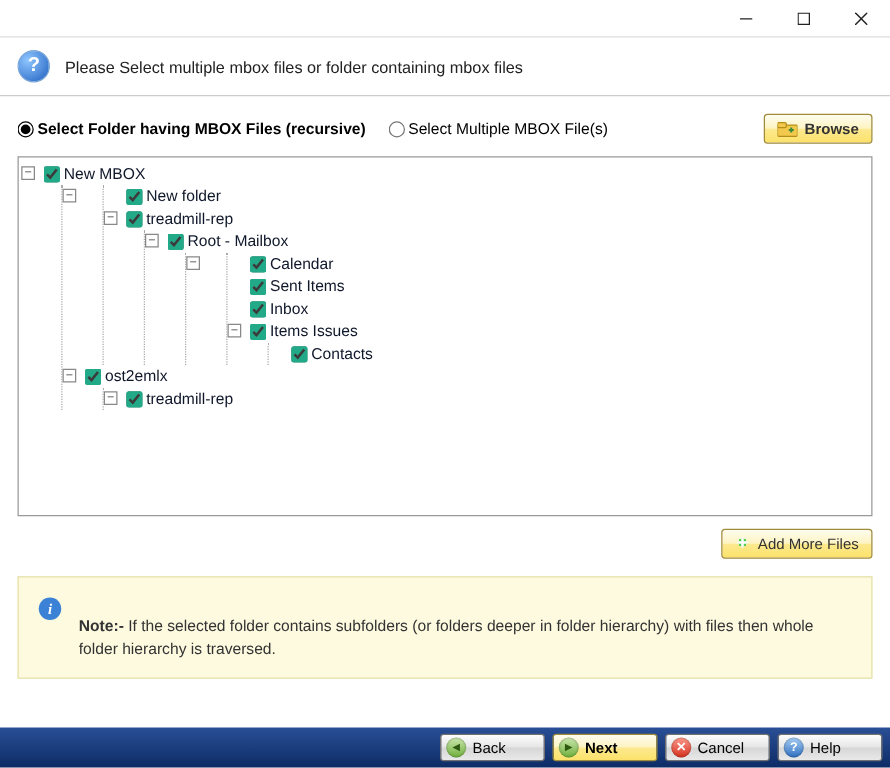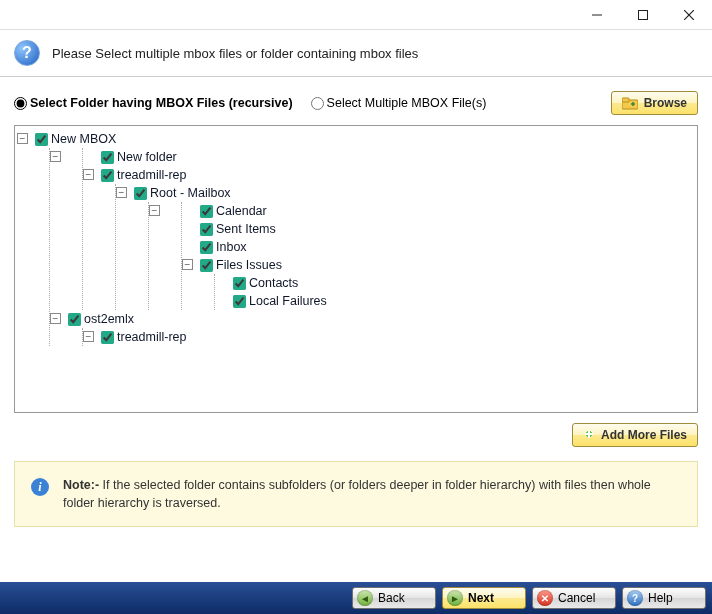--- a/index.html
+++ b/index.html
@@ -56,21 +56,21 @@
   .addrow { display: flex; justify-content: flex-end; padding: 10px 0; }
 
   .plusico { display:inline-block; width:12px; height:12px; background: radial-gradient(circle,#5c5 40%,transparent 41%); position:relative;}
   .plusico::before,.plusico::after{content:'';position:absolute;background:#fff;}
   .plusico::before{left:5px;top:2px;width:2px;height:8px;}
   .plusico::after{left:2px;top:5px;width:8px;height:2px;}
 
   
   .note-box { background: #fdfadf; border: 1px solid #e5e0a8; padding: 14px 16px; display: flex; gap: 14px; align-items: flex-start; margin-top: 4px; }
   .info-ico { width: 18px; height: 18px; min-width: 18px; border-radius: 50%; background: #3b82d6; color: #fff; font-style: italic; font-weight: bold; font-family: Georgia, serif; display: flex; align-items: center; justify-content: center; font-size: 12px; margin-top: 2px;}
-  .note-text { font-size: 12.5px; color: #333; line-height: 1.45; }
+  .note-text { font-size: 12.5px; color: #333; line-height: 1.45; margin-top: 16px; }
   .note-text b { font-weight: bold; }
 
   
   .footer { position: absolute; left:0; right:0; bottom:0; height: 32px; background: linear-gradient(#2a4f96,#0d2c66); display: flex; justify-content: flex-end; align-items: center; padding: 0 6px; gap: 6px; }
   .foot-btn { background: linear-gradient(#fdfdfd,#e6e6e6 48%,#d6d6d6 52%,#e9e9e9); border: 1px solid #707070; border-radius: 3px; height: 22px; padding: 0 10px 0 4px; font-size: 12px; display: inline-flex; align-items: center; gap: 5px; cursor: pointer; min-width: 84px; }
   .foot-btn.primary { background: linear-gradient(#fefcef,#fdf4c3 48%,#fce98f 52%,#fce26a); border-color:#a08b3a; font-weight:bold;}
   .circ-ico { width: 16px; height: 16px; border-radius: 50%; display:inline-flex; align-items:center; justify-content:center; font-size:10px; font-weight:bold; box-shadow: inset 0 0 2px rgba(0,0,0,.4);}
   .circ-back { background: linear-gradient(#cde8b1,#6faf3a); color:#2d5a0f;}
   .circ-next { background: linear-gradient(#cde8b1,#6faf3a); color:#2d5a0f;}
   .circ-cancel { background: linear-gradient(#ff9a8a,#d43020); color:#fff;}
@@ -175,33 +175,27 @@
                           <li>
                               <div class="node">
                                 <input type="checkbox" checked="" style="">
                                 <span class="node-label">Inbox</span>
                               </div>
                             </li>
                           <li>
                             <span class="expander">−</span>
                             <div class="node">
                                 <input type="checkbox" checked="" style="">
-                                <span class="node-label">Files Issues</span>
+                                <span class="node-label">Items Issues</span>
                               </div>
                             <ul>
                               <li>
                                   <div class="node">
                                     <input type="checkbox" checked="" style="">
                                     <span class="node-label">Contacts</span>
-                                  </div>
-                                </li>
-                              <li>
-                                  <div class="node">
-                                    <input type="checkbox" checked="" style="">
-                                    <span class="node-label">Local Failures</span>
                                   </div>
                                 </li>
                             </ul>
                           </li>
                         </ul>
                       </li>
                     </ul>
                   </li>
                 </ul>
               </li>
@@ -222,21 +216,21 @@
                 </div>
               </li>
             </ul>
           </li>
         </ul>
       </li>
     </ul>
   </div>
 
   <div class="addrow">
-    <button class="win-btn" style="font-weight:bold;">
+    <button class="win-btn" style="font-weight:normal;">
       <span class="plusico"></span>
       <span>Add More Files</span>
     </button>
   </div>
 
   <div class="note-box">
     <div class="info-ico">i</div>
     <div class="note-text">
       <b>Note:- </b><span>If the selected folder contains subfolders (or folders deeper in folder hierarchy) with files then whole folder hierarchy is traversed.</span>
     </div>

